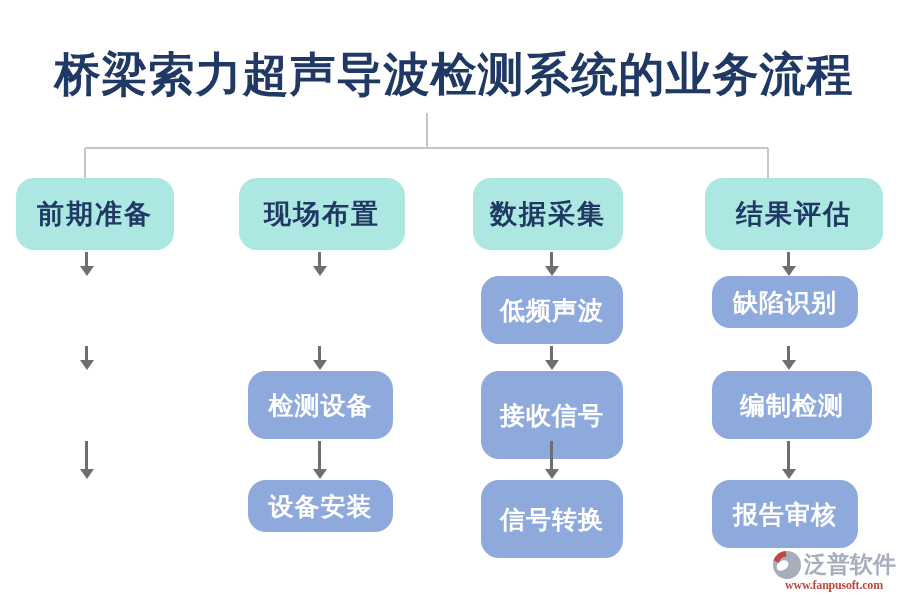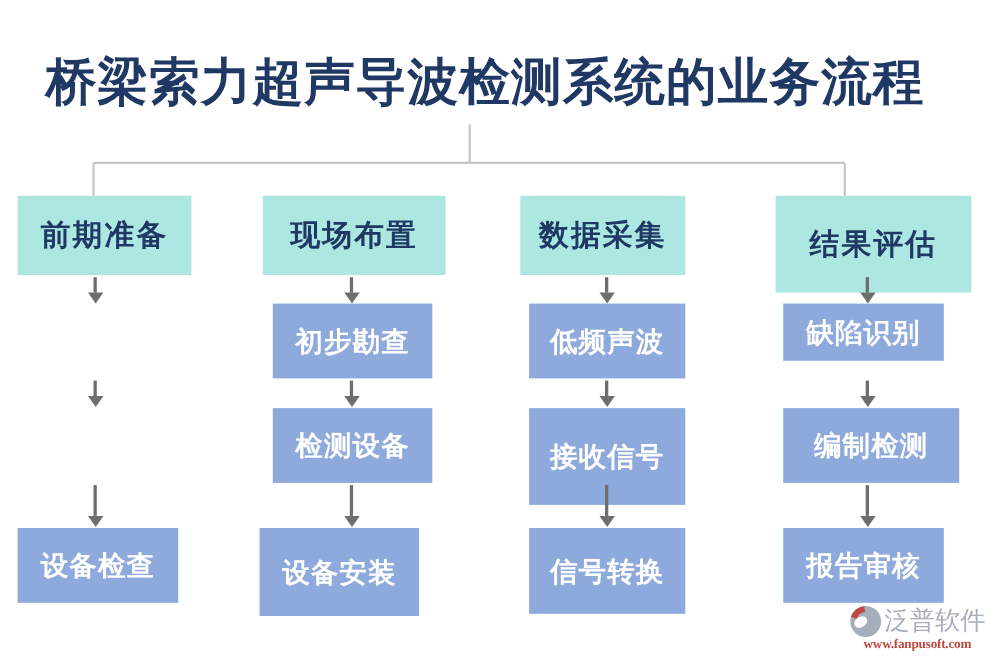--- a/index.html
+++ b/index.html
@@ -3,46 +3,46 @@
 <meta charset="utf-8">
 <style>
   html,body{margin:0;padding:0;background:#fff;}
   .canvas{
     position:relative;width:900px;height:600px;overflow:hidden;background:#fff;
     font-family:"Liberation Serif","DejaVu Serif",serif;
   }
   .title{
     position:absolute;top:50px;left:0;width:882px;margin:0;
     text-align:center;font-size:46px;line-height:1.1;font-weight:bold;
-    letter-spacing:1px;color:var(--title-text,#1f3864);
+    letter-spacing:1px;color:var(--title-text,#1f3864);padding-left:13px;
   }
   .connectors{position:absolute;left:0;top:0;pointer-events:none;}
   .box{
     position:absolute;display:flex;align-items:center;justify-content:center;
-    font-weight:bold;text-align:center;
+    font-weight:bold;text-align:center;border-radius:18px;
   }
   .header-box{
     background:var(--header-bg,#ace8e1);color:var(--header-text,#1f3864);
     font-size:27px;letter-spacing:2px;
   }
   .step-box{
     background:var(--item-bg,#8ea9dc);color:var(--item-text,#ffffff);
     font-size:25px;letter-spacing:1px;
   }
   .arrow{
     position:absolute;width:3px;background:var(--arrow,#6e6e6e);
   }
   .arrow::after{
     content:"";position:absolute;left:50%;transform:translateX(-50%);
     bottom:-10px;border:7px solid transparent;
     border-top:10px solid var(--arrow,#6e6e6e);border-bottom:0;
   }
   .footer{position:absolute;left:770px;top:547px;width:130px;height:52px;}
   .footer .brand{
-    position:absolute;left:34px;top:2px;font-size:23px;font-weight:normal;
+    position:absolute;left:34px;top:2px;font-size:23px;font-weight:bold;
     letter-spacing:0px;color:var(--logo-gray,#a6aebc);white-space:nowrap;
   }
   .footer .url{
     position:absolute;left:15px;top:31px;font-size:12px;font-weight:bold;
     letter-spacing:-0.2px;color:var(--logo-red,#c0473f);white-space:nowrap;
   }
   .footer .logo{position:absolute;left:2px;top:3px;}
 </style>
 </head>
 <body>
@@ -57,57 +57,51 @@
     <path d="M85 148 L85 178" stroke="#c6c6c6" stroke-width="2" fill="none"></path>
     <path d="M768 148 L768 178" stroke="#c6c6c6" stroke-width="2" fill="none"></path>
   </svg>
 
   <div class="box header-box" style="left:16px;top:178px;width:158px;height:72px">
     <span>前期准备</span>
   </div>
   <div class="arrow" style="left:85px;top:252px;height:14px"></div>
   <div class="arrow" style="left:85px;top:346px;height:14px"></div>
   <div class="arrow" style="left:85px;top:441px;height:28px"></div>
-  <div class="box step-box" style="left:16px;top:480px;width:146px;height:68px">
-    <span>设备检查</span>
-  </div>
 
   <div class="box header-box" style="left:239px;top:178px;width:166px;height:72px">
     <span>现场布置</span>
   </div>
   <div class="arrow" style="left:318px;top:252px;height:14px"></div>
-  <div class="box step-box" style="left:248px;top:276px;width:145px;height:68px">
-    <span>初步勘查</span>
-  </div>
   <div class="arrow" style="left:318px;top:346px;height:14px"></div>
   <div class="box step-box" style="left:248px;top:371px;width:145px;height:68px">
     <span>检测设备</span>
   </div>
   <div class="arrow" style="left:318px;top:441px;height:28px"></div>
-  <div class="box step-box" style="left:236px;top:480px;width:145px;height:80px">
+  <div class="box step-box" style="left:248px;top:480px;width:145px;height:52px">
     <span>设备安装</span>
   </div>
 
   <div class="box header-box" style="left:473px;top:178px;width:150px;height:72px">
     <span>数据采集</span>
   </div>
   <div class="arrow" style="left:550px;top:252px;height:14px"></div>
   <div class="box step-box" style="left:481px;top:276px;width:142px;height:68px">
     <span>低频声波</span>
   </div>
   <div class="arrow" style="left:550px;top:346px;height:14px"></div>
   <div class="box step-box" style="left:481px;top:371px;width:142px;height:88px">
     <span>接收信号</span>
   </div>
   <div class="arrow" style="left:550px;top:441px;height:28px"></div>
   <div class="box step-box" style="left:481px;top:480px;width:142px;height:78px">
     <span>信号转换</span>
   </div>
 
-  <div class="box header-box" style="left:705px;top:178px;width:178px;height:88px">
+  <div class="box header-box" style="left:705px;top:178px;width:178px;height:72px">
     <span>结果评估</span>
   </div>
   <div class="arrow" style="left:787px;top:252px;height:14px"></div>
   <div class="box step-box" style="left:712px;top:276px;width:146px;height:52px">
     <span>缺陷识别</span>
   </div>
   <div class="arrow" style="left:787px;top:346px;height:14px"></div>
   <div class="box step-box" style="left:712px;top:371px;width:160px;height:68px">
     <span>编制检测</span>
   </div>

